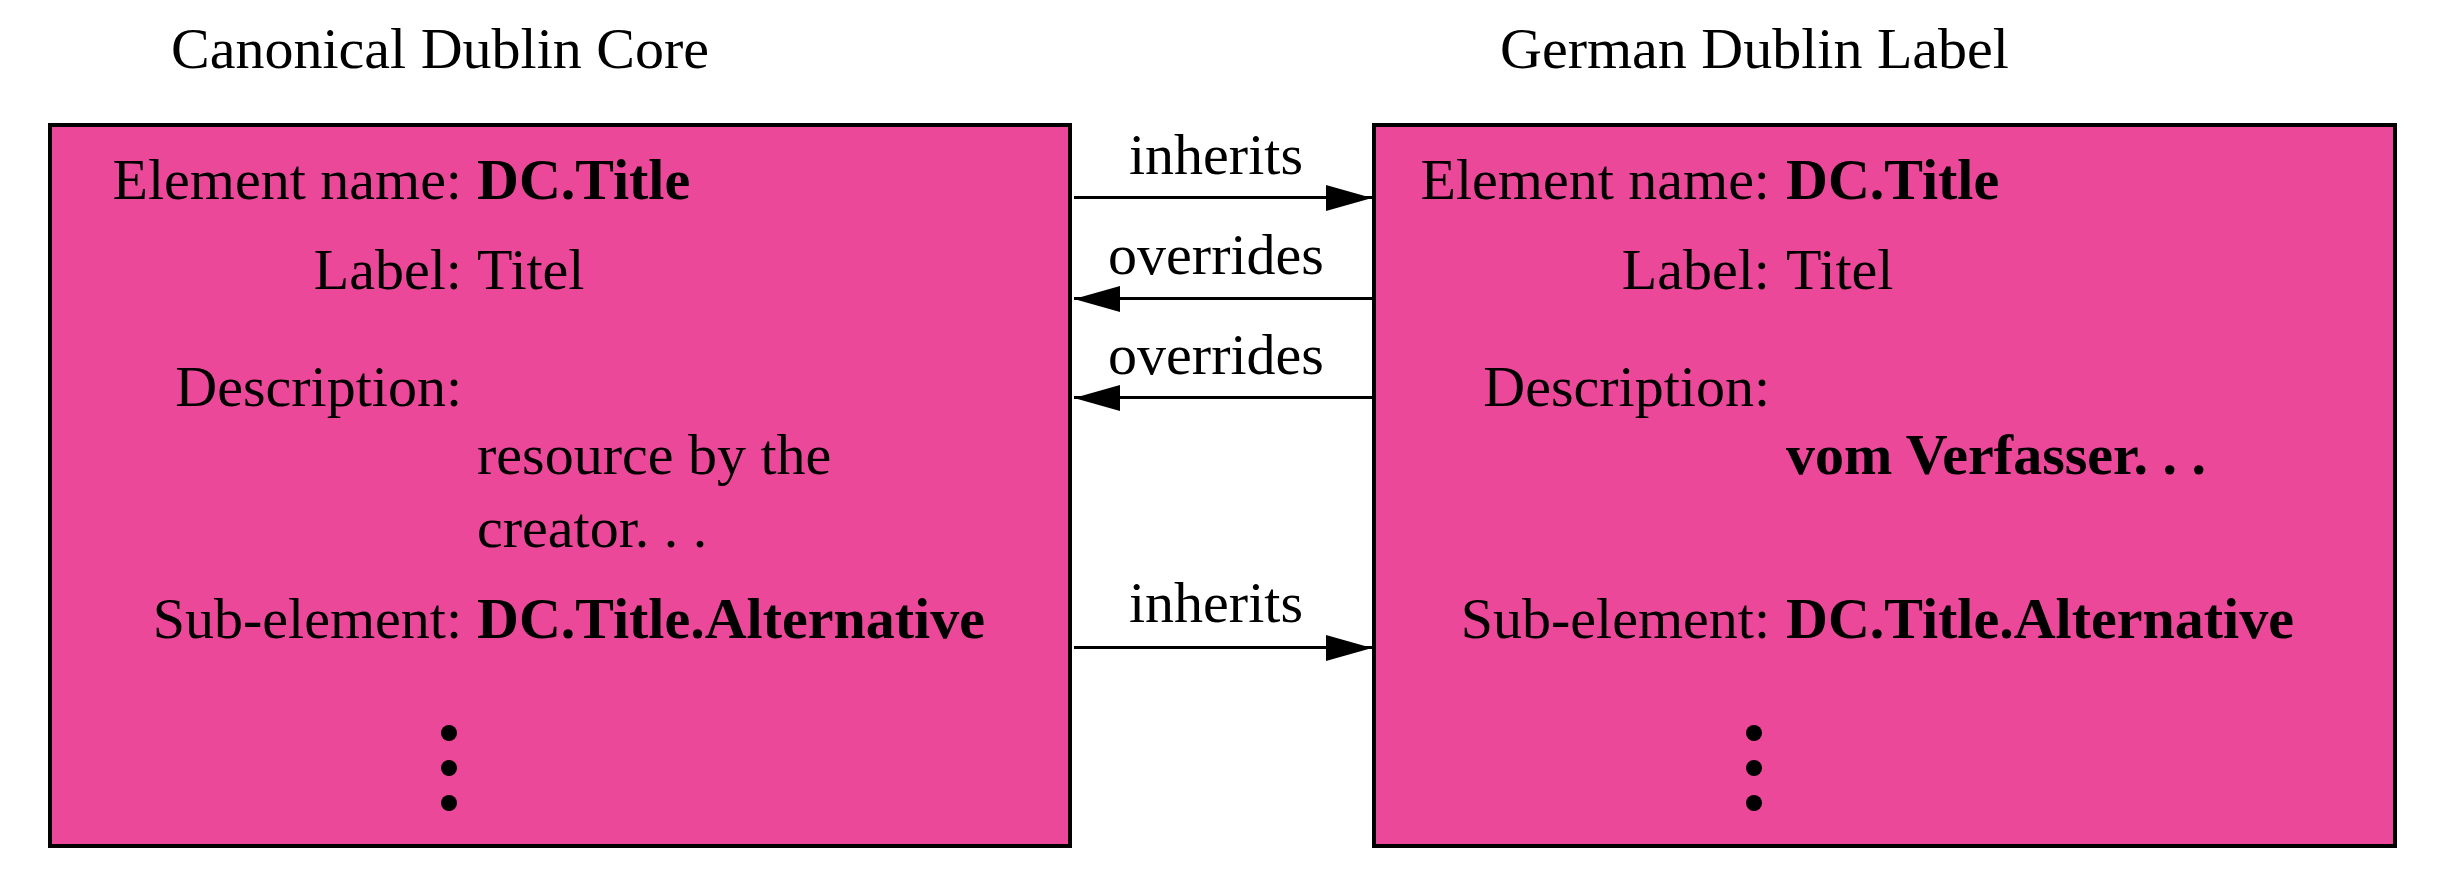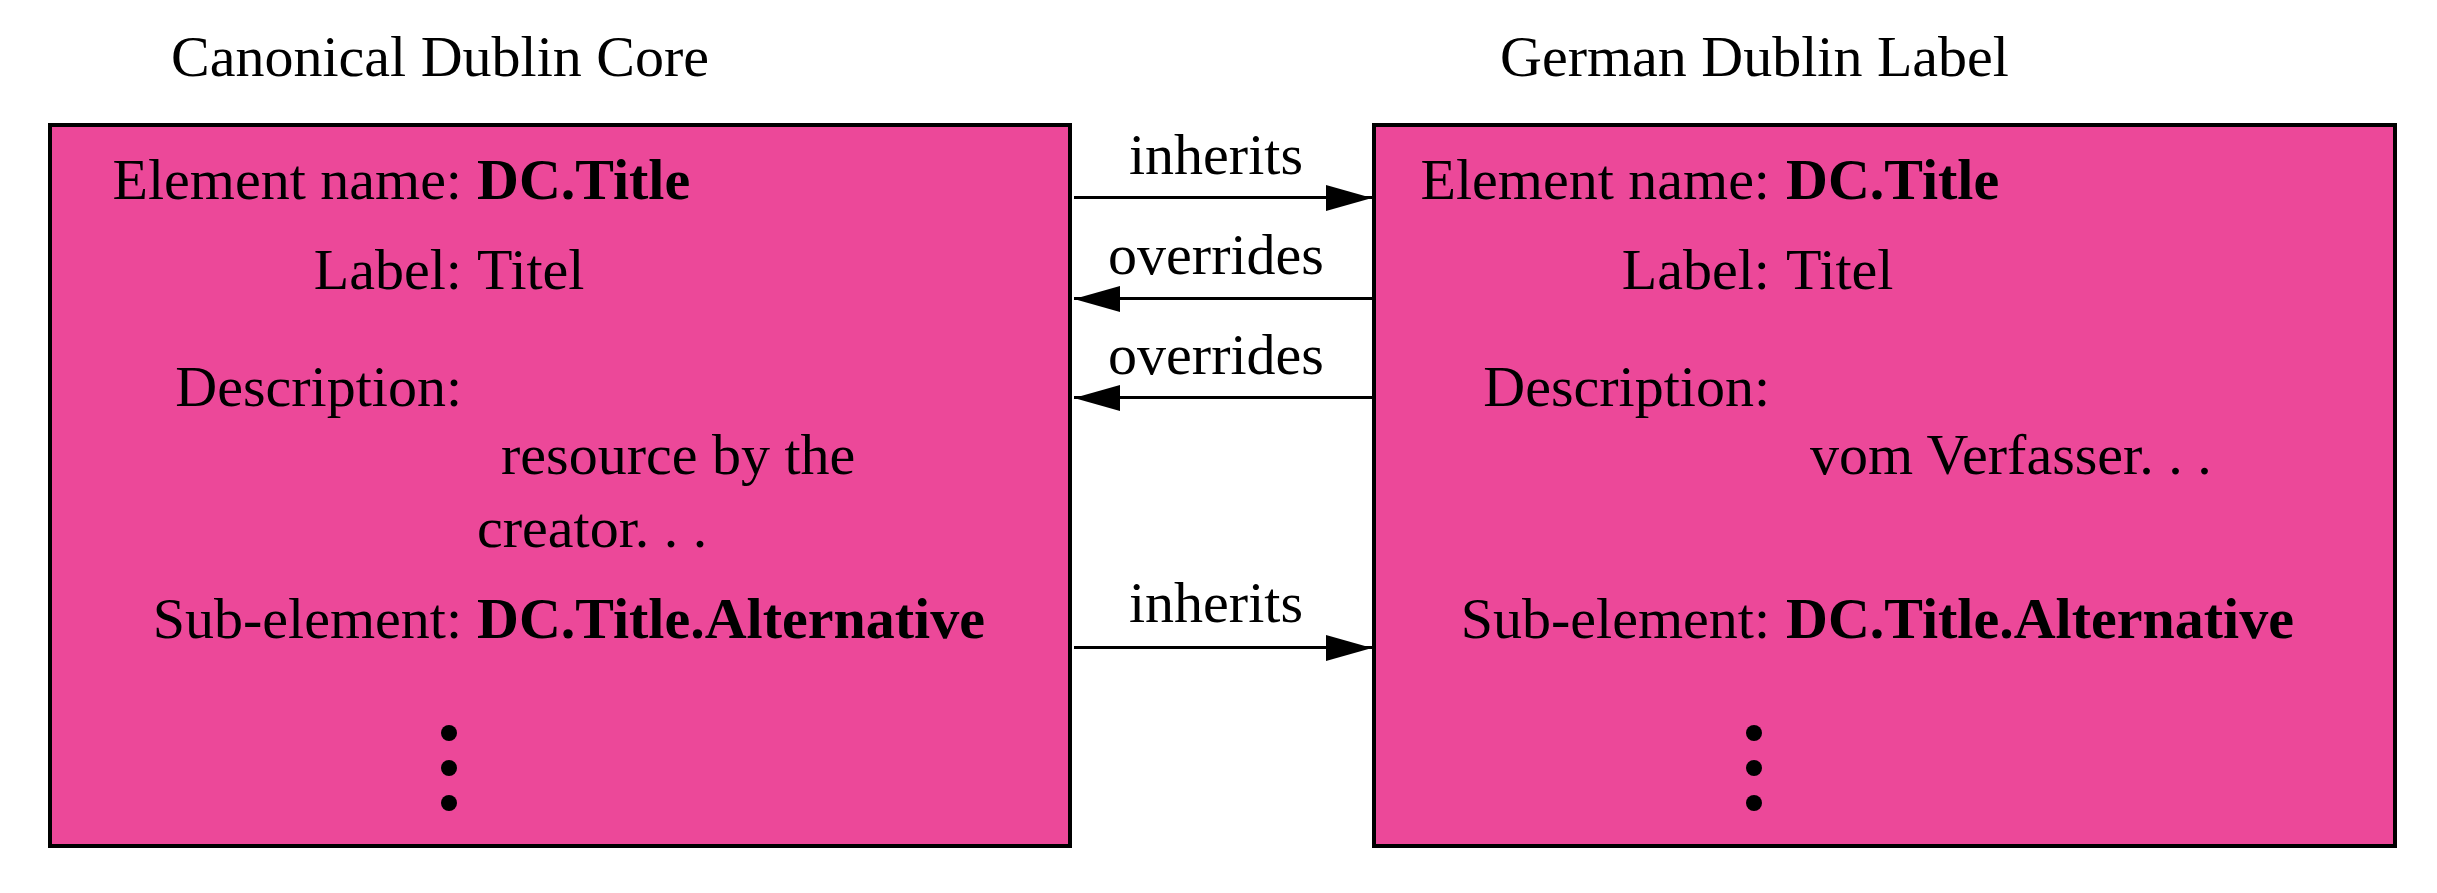--- a/index.html
+++ b/index.html
@@ -1,41 +1,41 @@
 <!DOCTYPE html>
 <html><head>
 <meta charset="utf-8">
 <style>
   html,body{margin:0;padding:0;background:#ffffff;}
   .canvas{
     position:relative;width:2437px;height:893px;background:#ffffff;
     font-family:"Liberation Serif","DejaVu Serif",serif;
     font-size:58px;color:#000;overflow:hidden;
   }
-  .fig-title{position:absolute;line-height:62px;white-space:nowrap;margin-top:8px;}
+  .fig-title{position:absolute;line-height:62px;white-space:nowrap;}
   #title-left{left:171px;top:18px;}
   #title-right{left:1500px;top:18px;}
 
   .box{position:absolute;top:123px;height:725px;border:4px solid #000;
        box-sizing:border-box;background:#ec4899;}
   #box-left{left:48px;width:1024px;}
   #box-right{left:1372px;width:1025px;}
 
   .row{position:absolute;left:0;right:0;display:flex;line-height:62px;white-space:nowrap;}
   .lbl{display:inline-block;text-align:right;flex:none;}
   #box-left  .lbl{width:410px;margin-right:15px;}
   #box-right .lbl{width:394px;margin-right:16px;}
   .val{flex:none;}
   .bold{font-weight:700;}
   .cont{position:absolute;line-height:62px;white-space:nowrap;}
   #box-left  .cont{left:425px;}
-  #box-right .cont{left:410px;}
+  #box-right .cont{left:410px;font-weight:bold;}
 
   .r1{top:22px;} .r2{top:112px;} .r3{top:229px;}
-  .r3b{top:297px;margin-left:24px;} .r3c{top:370px;} .r4{top:461px;}
+  .r3b{top:297px;} .r3c{top:370px;} .r4{top:461px;}
 
   .dots{position:absolute;top:598px;display:flex;flex-direction:column;gap:19px;}
   #box-left  .dots{left:389px;}
   #box-right .dots{left:370px;}
   .dots i{display:block;width:16px;height:16px;border-radius:50%;background:#000;}
 
   .hline{position:absolute;left:1074px;width:298px;height:3px;background:#000;}
   .ahead{position:absolute;width:0;height:0;
          border-top:13px solid transparent;border-bottom:13px solid transparent;}
   .ahead.point-right{border-left:46px solid #000;left:1326px;}

